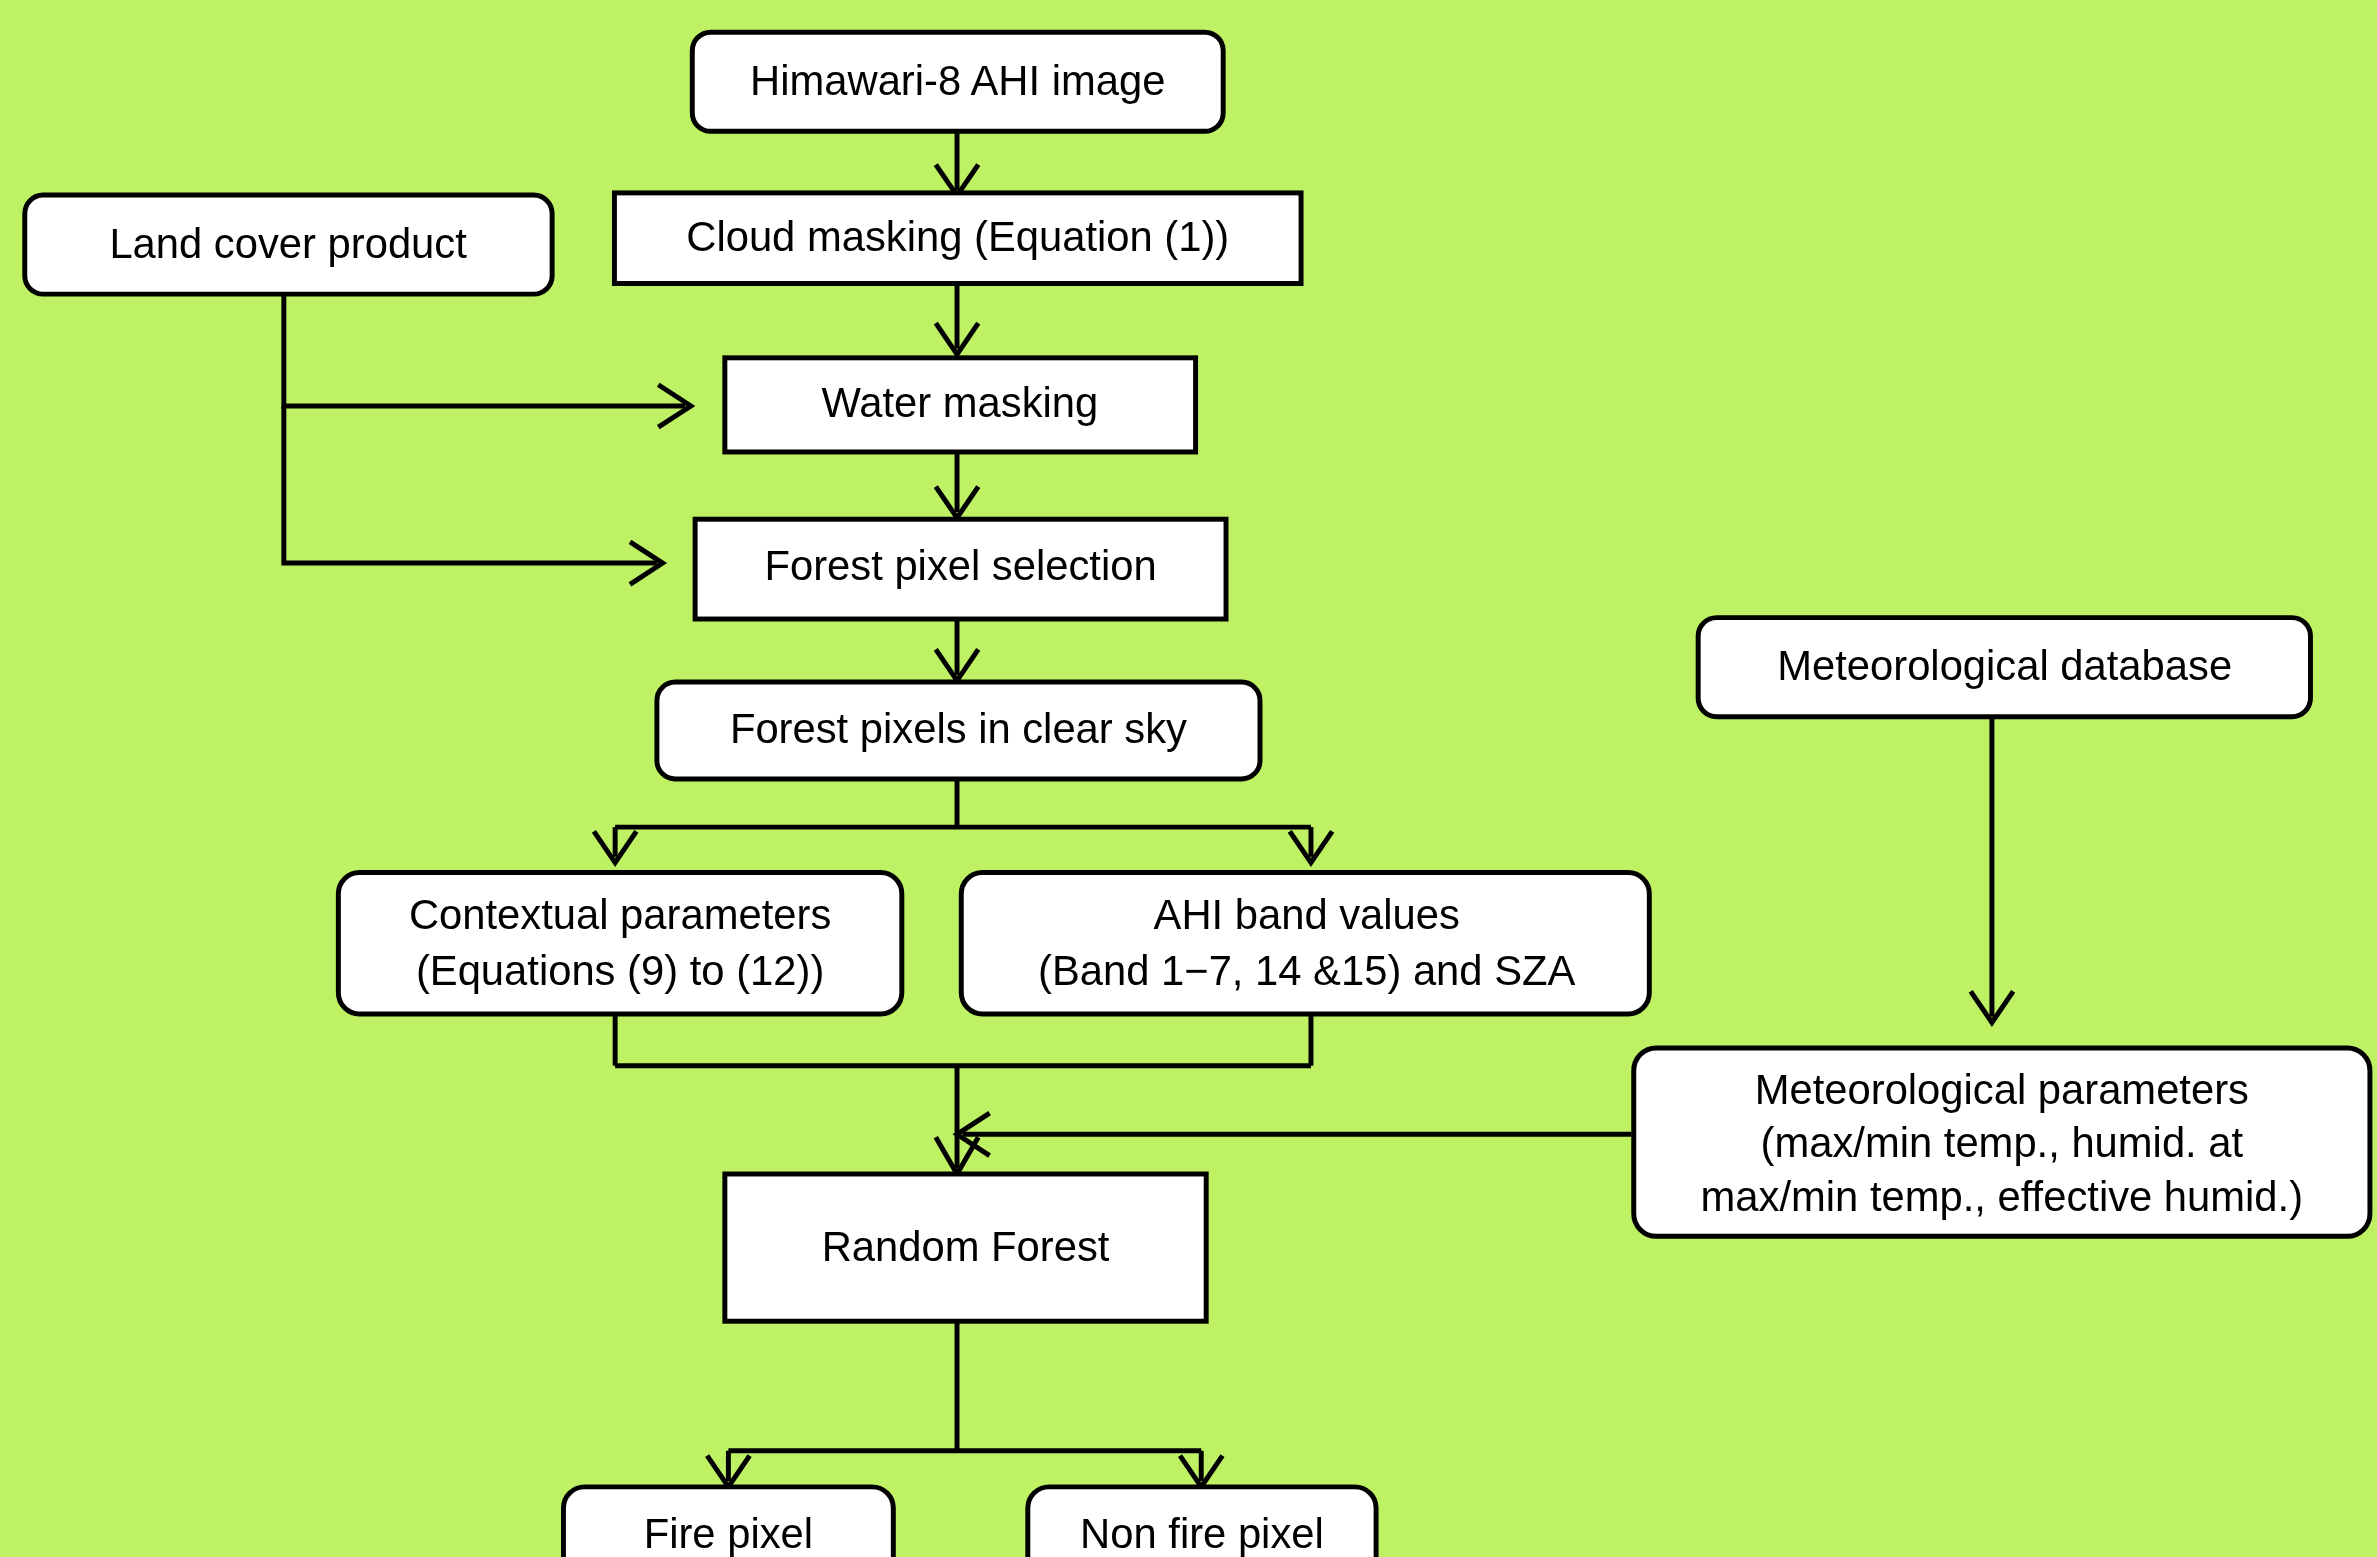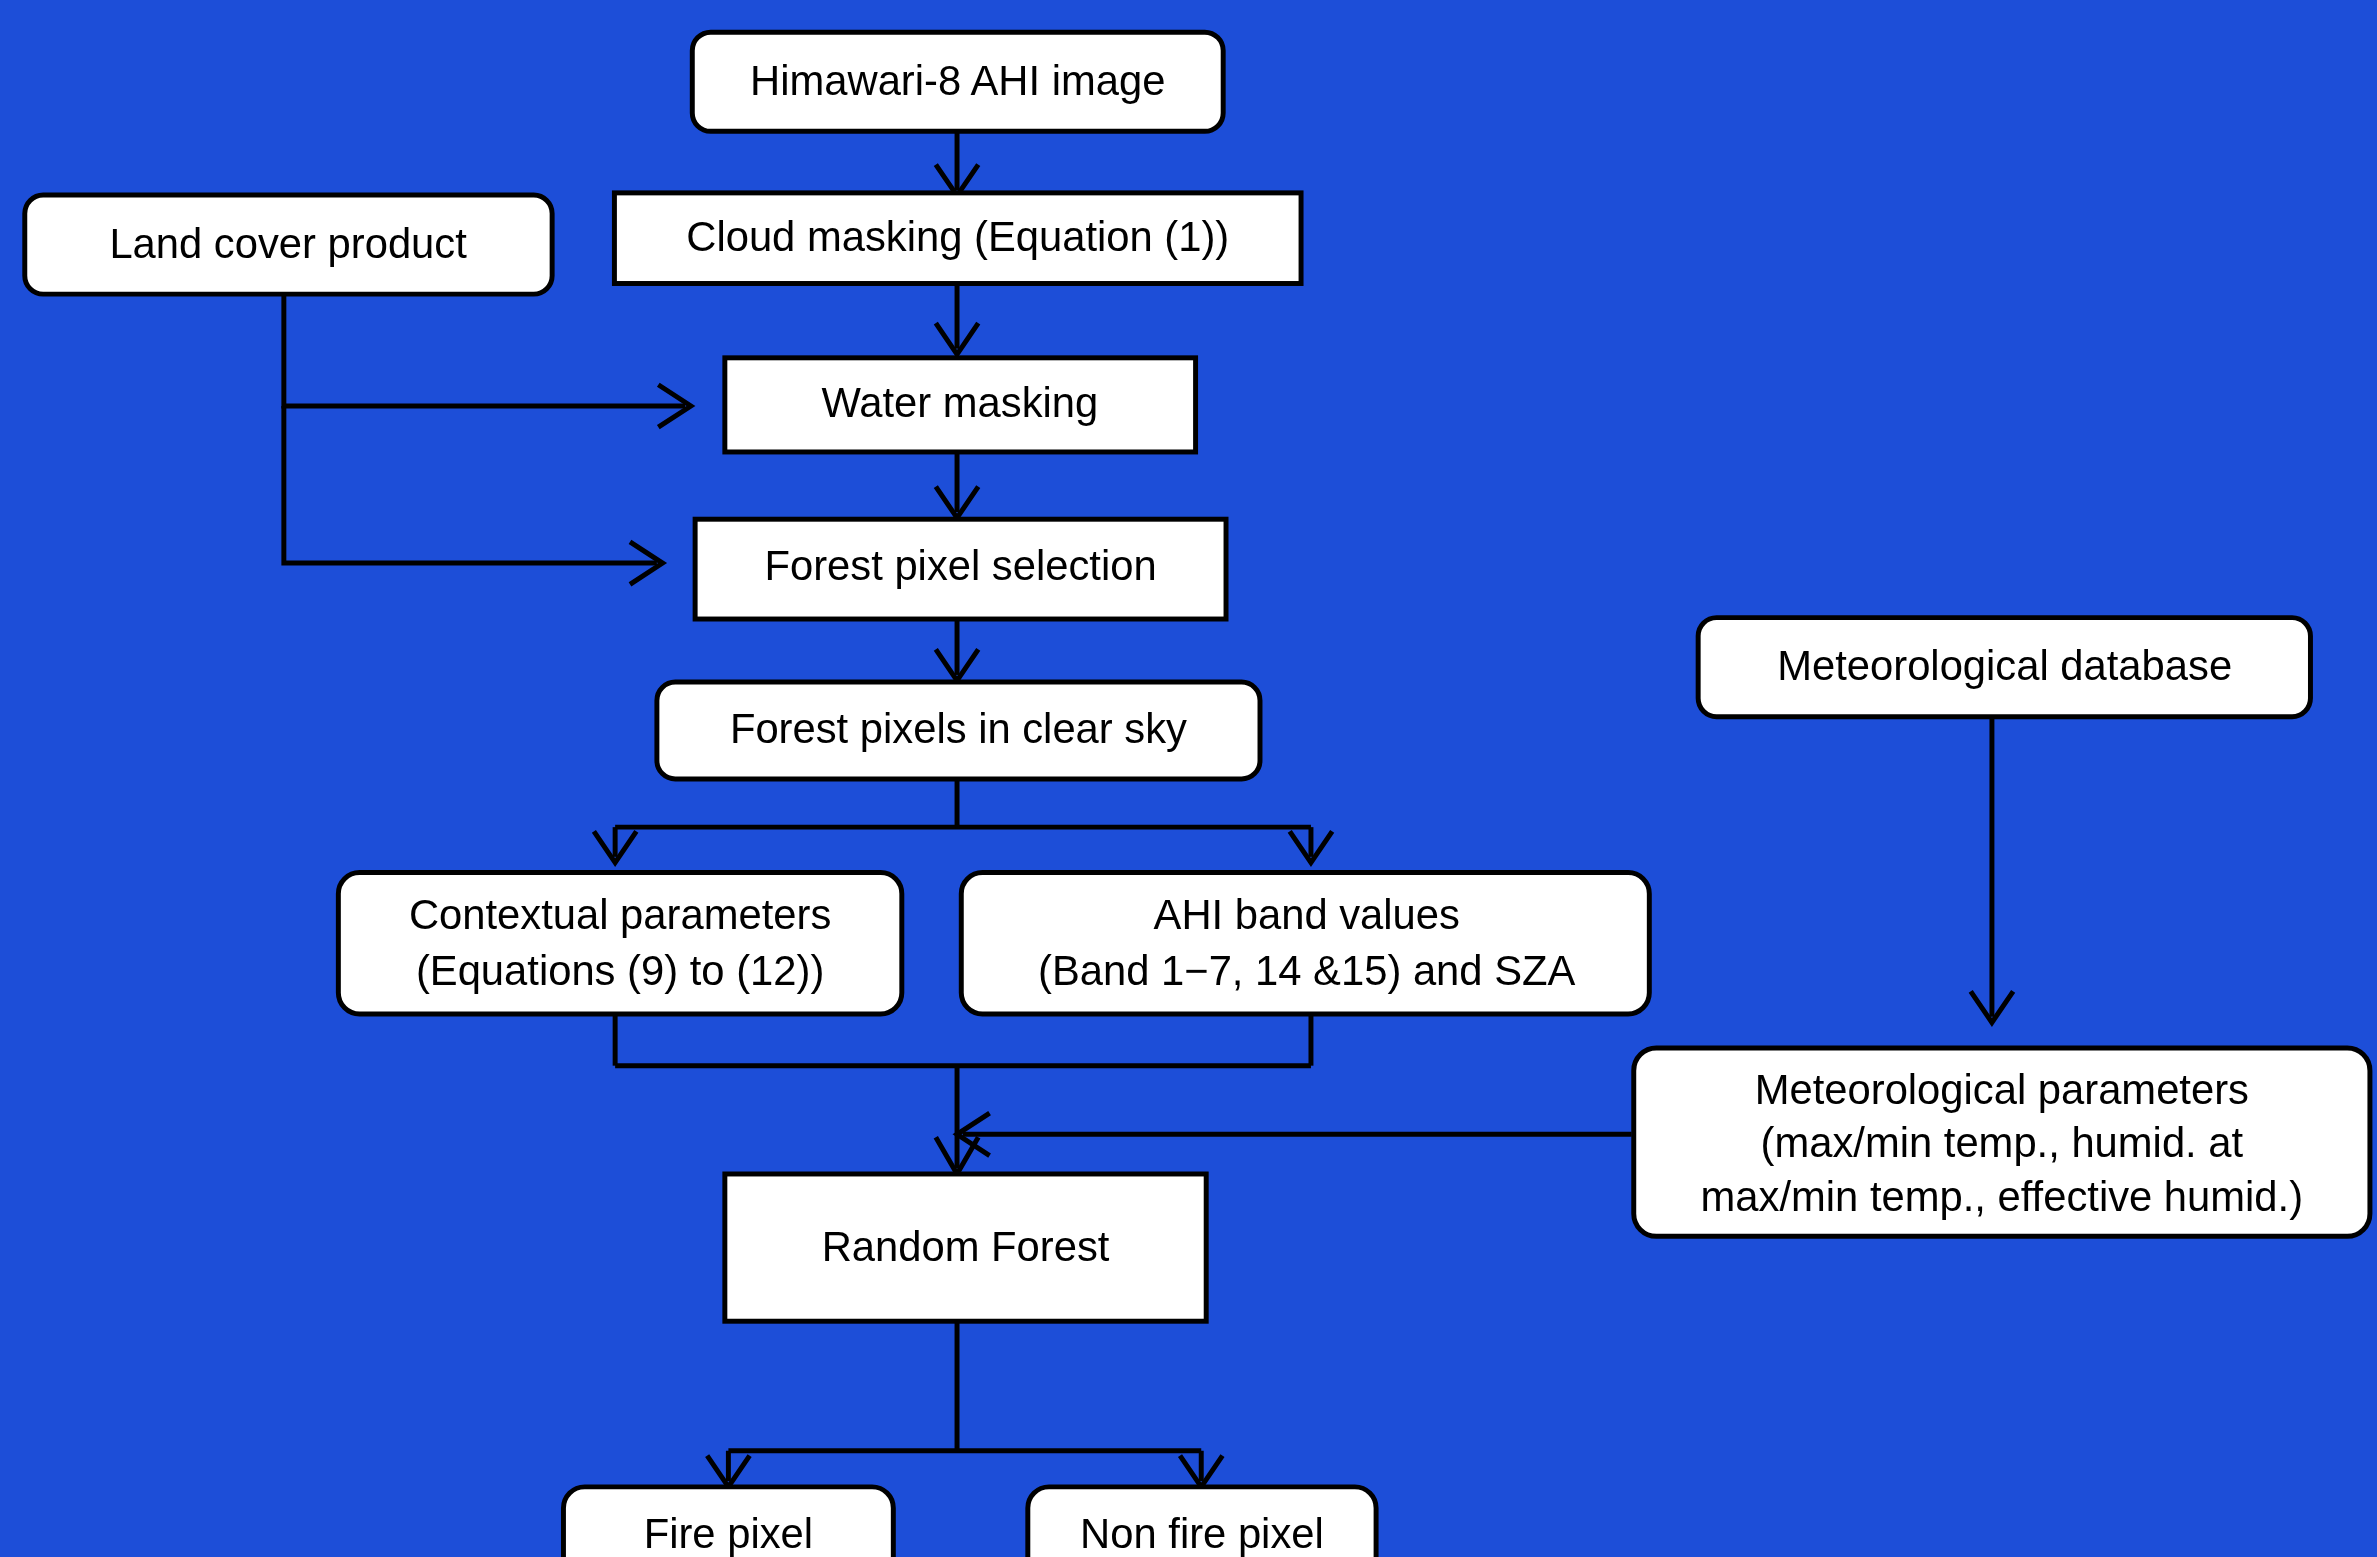--- a/index.html
+++ b/index.html
@@ -10,21 +10,21 @@
   body {
     width: 2377px;
     height: 1558px;
     font-family: "Liberation Sans", sans-serif;
     overflow: hidden;
   }
   #flow-root {
     position: relative;
     width: 2377px;
     height: 1558px;
-    background: #1d4ed8;
+    background: #bef264;
   }
   svg.flow-canvas {
     position: absolute;
     top: 0;
     left: 0;
     width: 2377px;
     height: 1558px;
   }
   .node-shape {
     fill: #ffffff;

